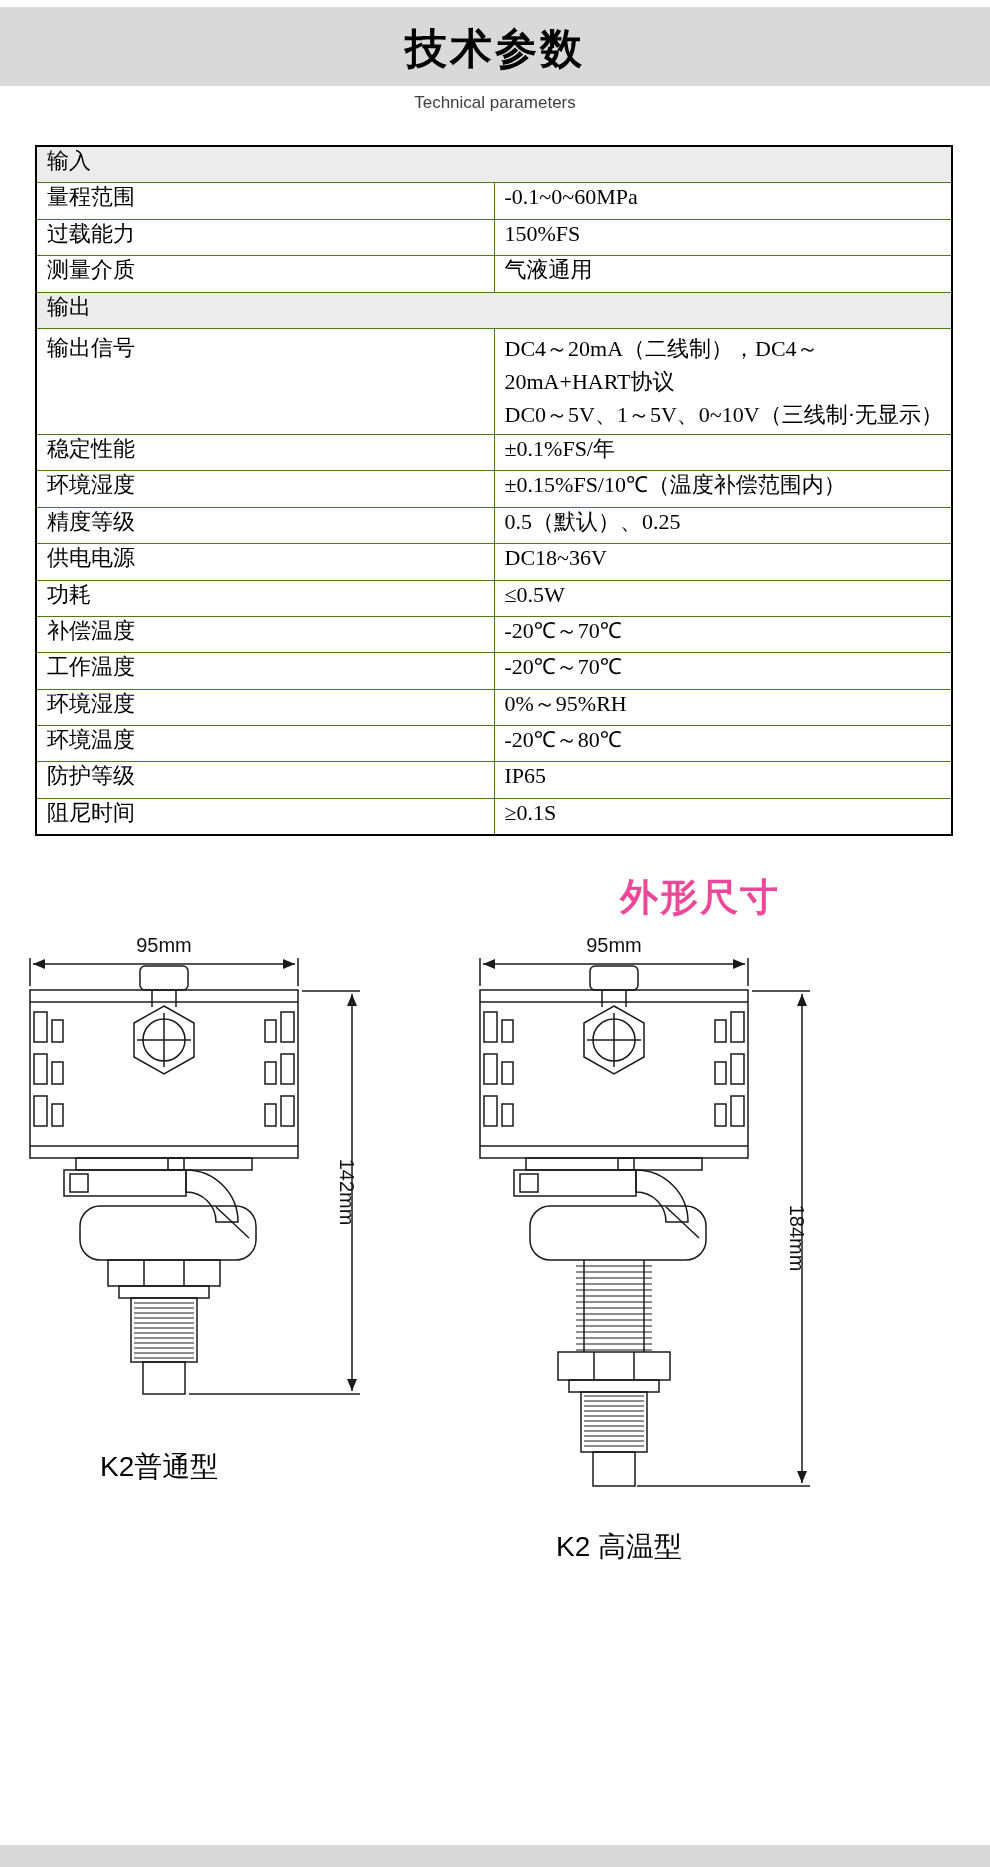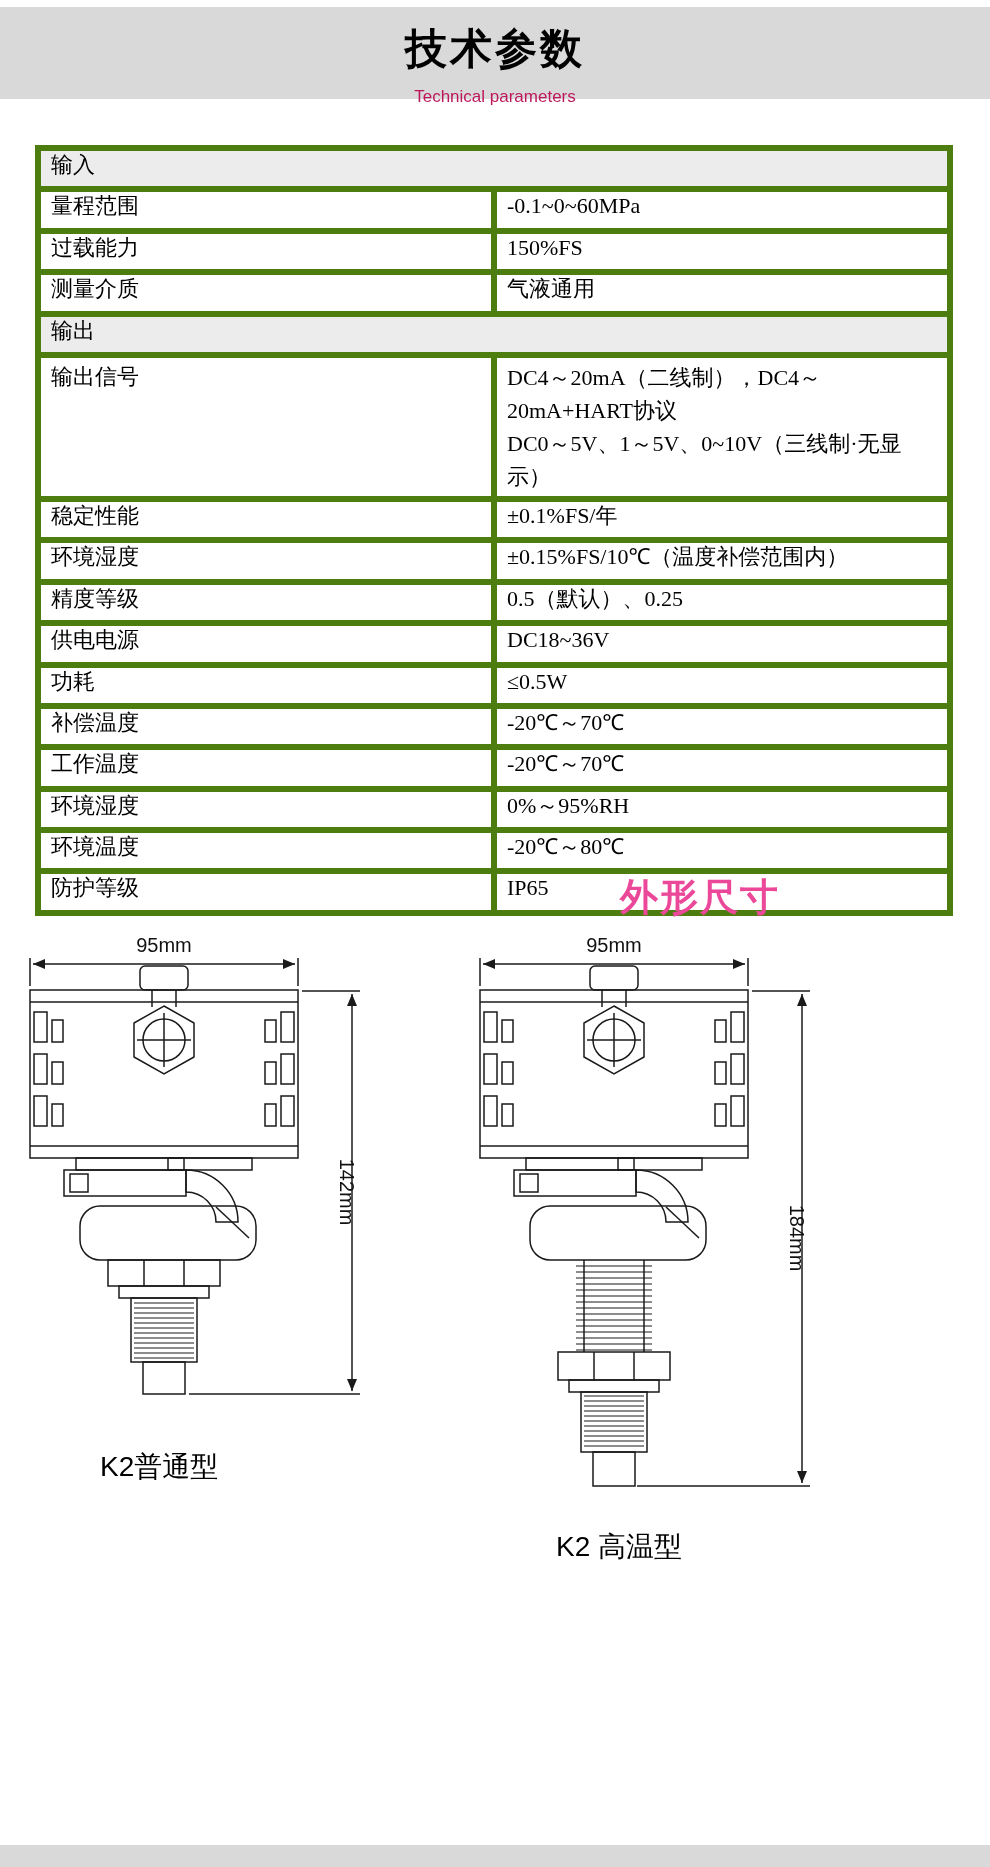--- a/index.html
+++ b/index.html
@@ -4,39 +4,39 @@
 <style>
   * { margin:0; padding:0; box-sizing:border-box; }
   html,body { background:#ffffff; }
   body {
     width:990px; height:1867px; position:relative;
     font-family:"Liberation Serif", serif; color:#000;
     overflow:hidden;
   }
   
   .banner {
-    position:absolute; left:0; top:7px; width:990px; height:92px;
+    position:absolute; left:0; top:7px; width:990px; height:79px;
     background:#d9d9d9; text-align:center;
   }
   .banner .title {
     font-family:"Liberation Sans", sans-serif; font-weight:bold;
     font-size:42px; letter-spacing:3px; padding-top:14px; color:#000;
   }
   .banner .subtitle {
-    font-family:"Liberation Sans", sans-serif; font-size:17px; color:#be185d;
-    margin-top:10px;
+    font-family:"Liberation Sans", sans-serif; font-size:17px; color:#404040;
+    margin-top:16px;
   }
   
   table.spec {
     position:absolute; left:35px; top:145px; width:918px;
     border-collapse:collapse; border:2px solid #000;
     table-layout:fixed;
   }
   table.spec td {
-    border:6px solid #4d7c0f; font-size:22px; height:36px;
+    border:1px solid #4d7c0f; font-size:22px; height:36px;
     padding:1px 8px 8px 10px; vertical-align:middle; line-height:1.2;
   }
   table.spec td.label { width:127px; }
   table.spec tr.section td { background:#ececec; }
   table.spec tr.tall td { height:73px; }
   table.spec td.top { vertical-align:top; padding-top:6px;margin-left:16px; }
   table.spec td.multi { padding-top:3px; padding-bottom:3px;margin-top:8px; }
   table.spec td.multi div { line-height:33px; }
   
   .dim-title {
@@ -129,20 +129,24 @@
     <td class="label">环境湿度</td>
     <td class="value">0%～95%RH</td>
   </tr>
   <tr>
     <td class="label">环境温度</td>
     <td class="value">-20℃～80℃</td>
   </tr>
   <tr>
     <td class="label">防护等级</td>
     <td class="value">IP65</td>
+  </tr>
+  <tr>
+    <td class="label">阻尼时间</td>
+    <td class="value">≥0.1S</td>
   </tr>
 </tbody>
   </table>
 
 <div class="dim-title">外形尺寸</div>
 
 <svg class="drawing drawing-left" width="360" height="515" viewBox="0 0 360 515">
   <defs>
     <marker id="ar1" markerUnits="userSpaceOnUse" markerWidth="14" markerHeight="10" refX="12" refY="5" orient="auto-start-reverse">
       <path d="M0,0 L12,5 L0,10 Z" fill="#1a1a1a"></path>

